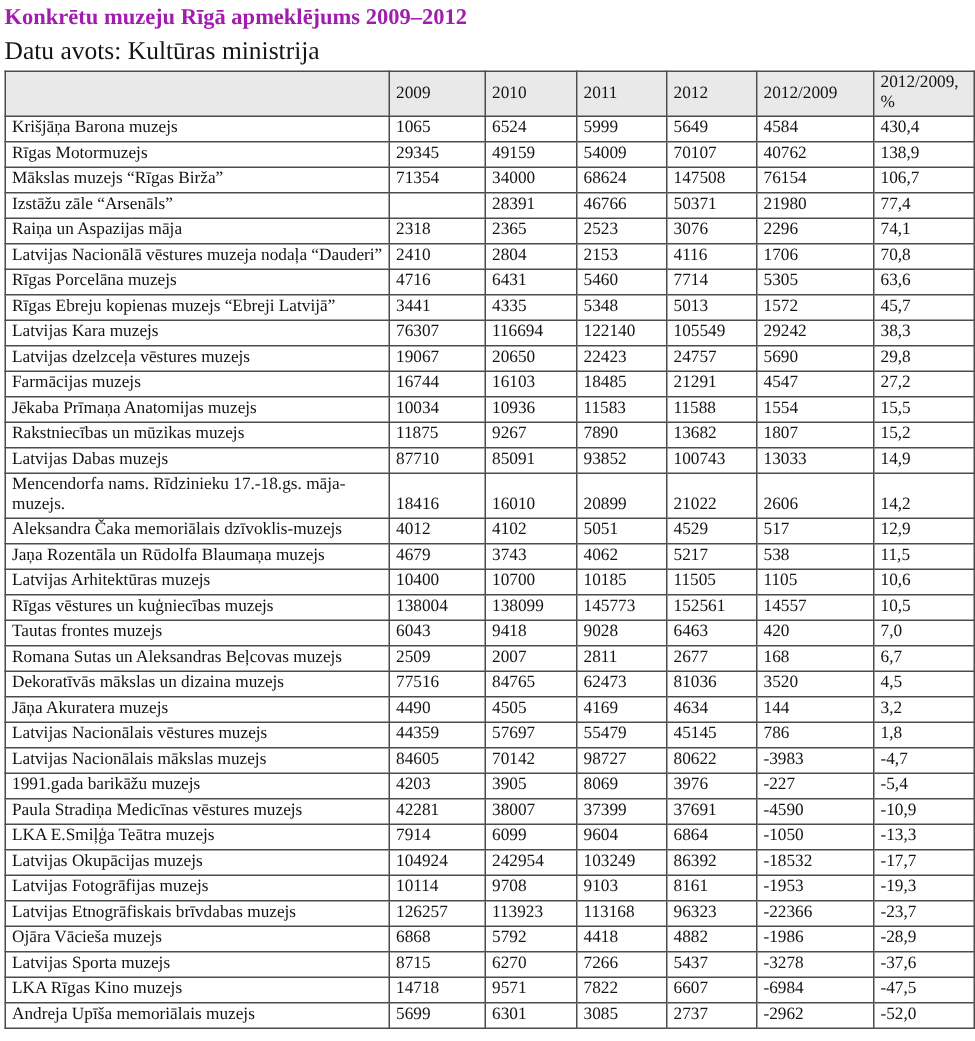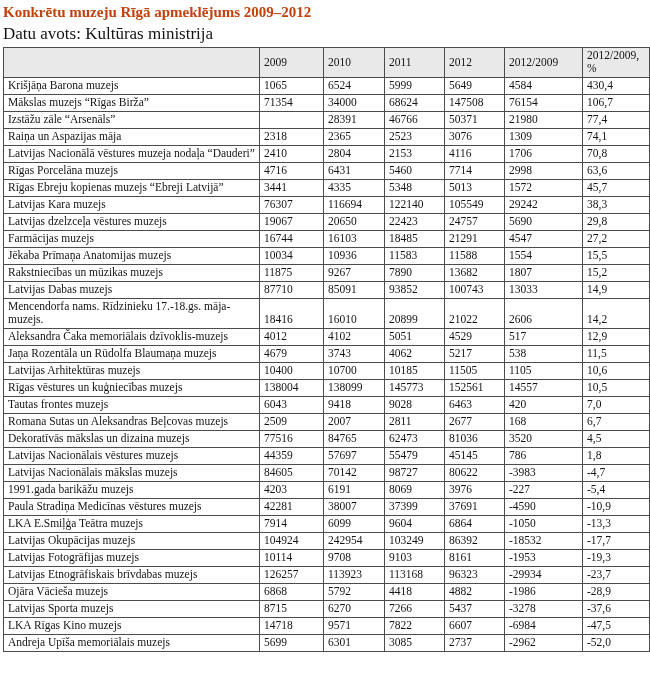--- a/index.html
+++ b/index.html
@@ -15,21 +15,21 @@
     color: #141414;
   }
   .page {
     padding: 2px 2px 0 3px;
   }
   .page-title {
     font-size: 15px;
     font-weight: bold;
     margin: 2px 0 3px 0;
     line-height: 1.1;
-    color: #c2410c;
+    color: #a21caf;
   }
   .data-source {
     font-size: 17px;
     margin: 0 0 4px 0;
     line-height: 1.15;
   }
   table.museum-table {
     border-collapse: collapse;
     table-layout: fixed;
     width: 646px;
@@ -90,20 +90,29 @@
         <tr>
           <td class="name-cell">Krišjāņa Barona muzejs</td>
           <td>1065</td>
           <td>6524</td>
           <td>5999</td>
           <td>5649</td>
           <td>4584</td>
           <td>430,4</td>
         </tr>
         <tr>
+          <td class="name-cell">Rīgas Motormuzejs</td>
+          <td>29345</td>
+          <td>49159</td>
+          <td>54009</td>
+          <td>70107</td>
+          <td>40762</td>
+          <td>138,9</td>
+        </tr>
+        <tr>
           <td class="name-cell">Mākslas muzejs “Rīgas Birža”</td>
           <td>71354</td>
           <td>34000</td>
           <td>68624</td>
           <td>147508</td>
           <td>76154</td>
           <td>106,7</td>
         </tr>
         <tr>
           <td class="name-cell">Izstāžu zāle “Arsenāls”</td>
@@ -113,39 +122,39 @@
           <td>50371</td>
           <td>21980</td>
           <td>77,4</td>
         </tr>
         <tr>
           <td class="name-cell">Raiņa un Aspazijas māja</td>
           <td>2318</td>
           <td>2365</td>
           <td>2523</td>
           <td>3076</td>
-          <td>1309</td>
+          <td>2296</td>
           <td>74,1</td>
         </tr>
         <tr>
           <td class="name-cell">Latvijas Nacionālā vēstures muzeja nodaļa “Dauderi”</td>
           <td>2410</td>
           <td>2804</td>
           <td>2153</td>
           <td>4116</td>
           <td>1706</td>
           <td>70,8</td>
         </tr>
         <tr>
           <td class="name-cell">Rīgas Porcelāna muzejs</td>
           <td>4716</td>
           <td>6431</td>
           <td>5460</td>
           <td>7714</td>
-          <td>2998</td>
+          <td>5305</td>
           <td>63,6</td>
         </tr>
         <tr>
           <td class="name-cell">Rīgas Ebreju kopienas muzejs “Ebreji Latvijā”</td>
           <td>3441</td>
           <td>4335</td>
           <td>5348</td>
           <td>5013</td>
           <td>1572</td>
           <td>45,7</td>
@@ -270,41 +279,50 @@
         <tr>
           <td class="name-cell">Dekoratīvās mākslas un dizaina muzejs</td>
           <td>77516</td>
           <td>84765</td>
           <td>62473</td>
           <td>81036</td>
           <td>3520</td>
           <td>4,5</td>
         </tr>
         <tr>
+          <td class="name-cell">Jāņa Akuratera muzejs</td>
+          <td>4490</td>
+          <td>4505</td>
+          <td>4169</td>
+          <td>4634</td>
+          <td>144</td>
+          <td>3,2</td>
+        </tr>
+        <tr>
           <td class="name-cell">Latvijas Nacionālais vēstures muzejs</td>
           <td>44359</td>
           <td>57697</td>
           <td>55479</td>
           <td>45145</td>
           <td>786</td>
           <td>1,8</td>
         </tr>
         <tr>
           <td class="name-cell">Latvijas Nacionālais mākslas muzejs</td>
           <td>84605</td>
           <td>70142</td>
           <td>98727</td>
           <td>80622</td>
           <td>-3983</td>
           <td>-4,7</td>
         </tr>
         <tr>
           <td class="name-cell">1991.gada barikāžu muzejs</td>
           <td>4203</td>
-          <td>6191</td>
+          <td>3905</td>
           <td>8069</td>
           <td>3976</td>
           <td>-227</td>
           <td>-5,4</td>
         </tr>
         <tr>
           <td class="name-cell">Paula Stradiņa Medicīnas vēstures muzejs</td>
           <td>42281</td>
           <td>38007</td>
           <td>37399</td>
@@ -338,21 +356,21 @@
           <td>8161</td>
           <td>-1953</td>
           <td>-19,3</td>
         </tr>
         <tr>
           <td class="name-cell">Latvijas Etnogrāfiskais brīvdabas muzejs</td>
           <td>126257</td>
           <td>113923</td>
           <td>113168</td>
           <td>96323</td>
-          <td>-29934</td>
+          <td>-22366</td>
           <td>-23,7</td>
         </tr>
         <tr>
           <td class="name-cell">Ojāra Vācieša muzejs</td>
           <td>6868</td>
           <td>5792</td>
           <td>4418</td>
           <td>4882</td>
           <td>-1986</td>
           <td>-28,9</td>

